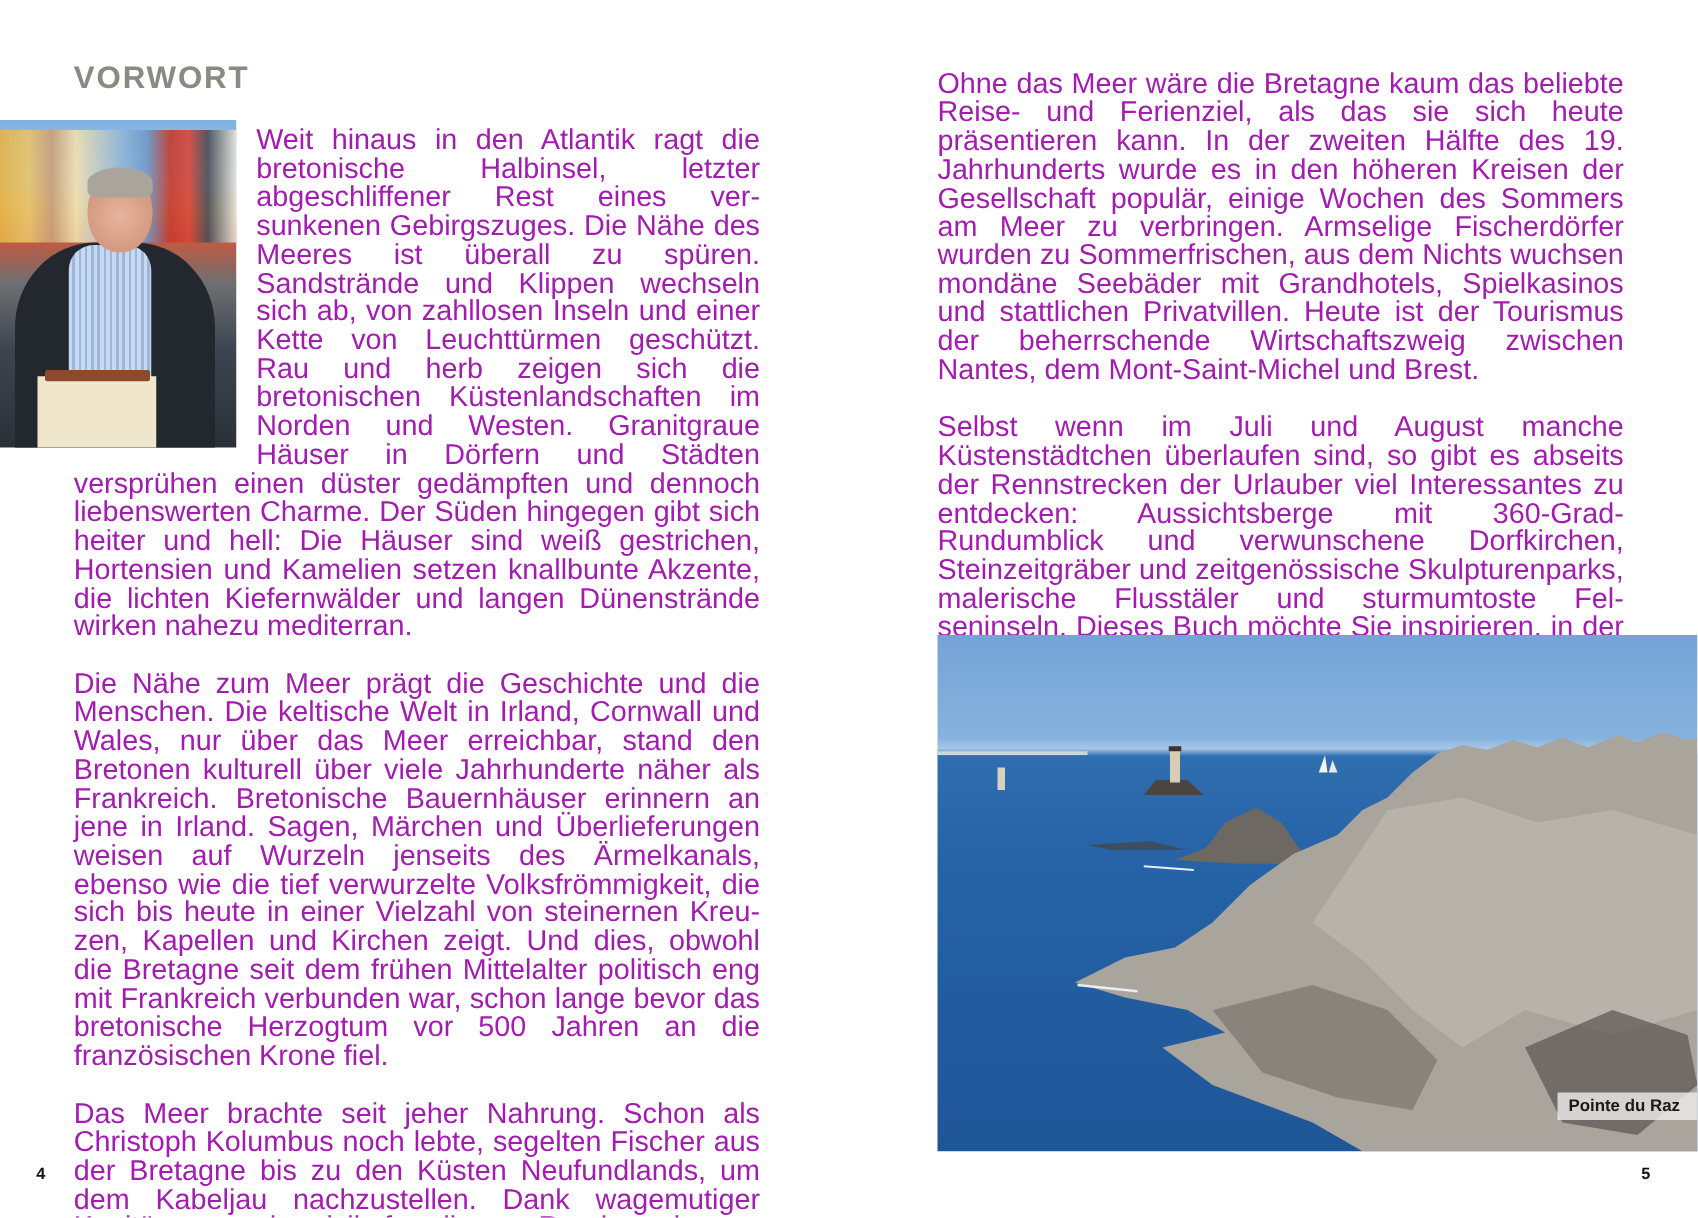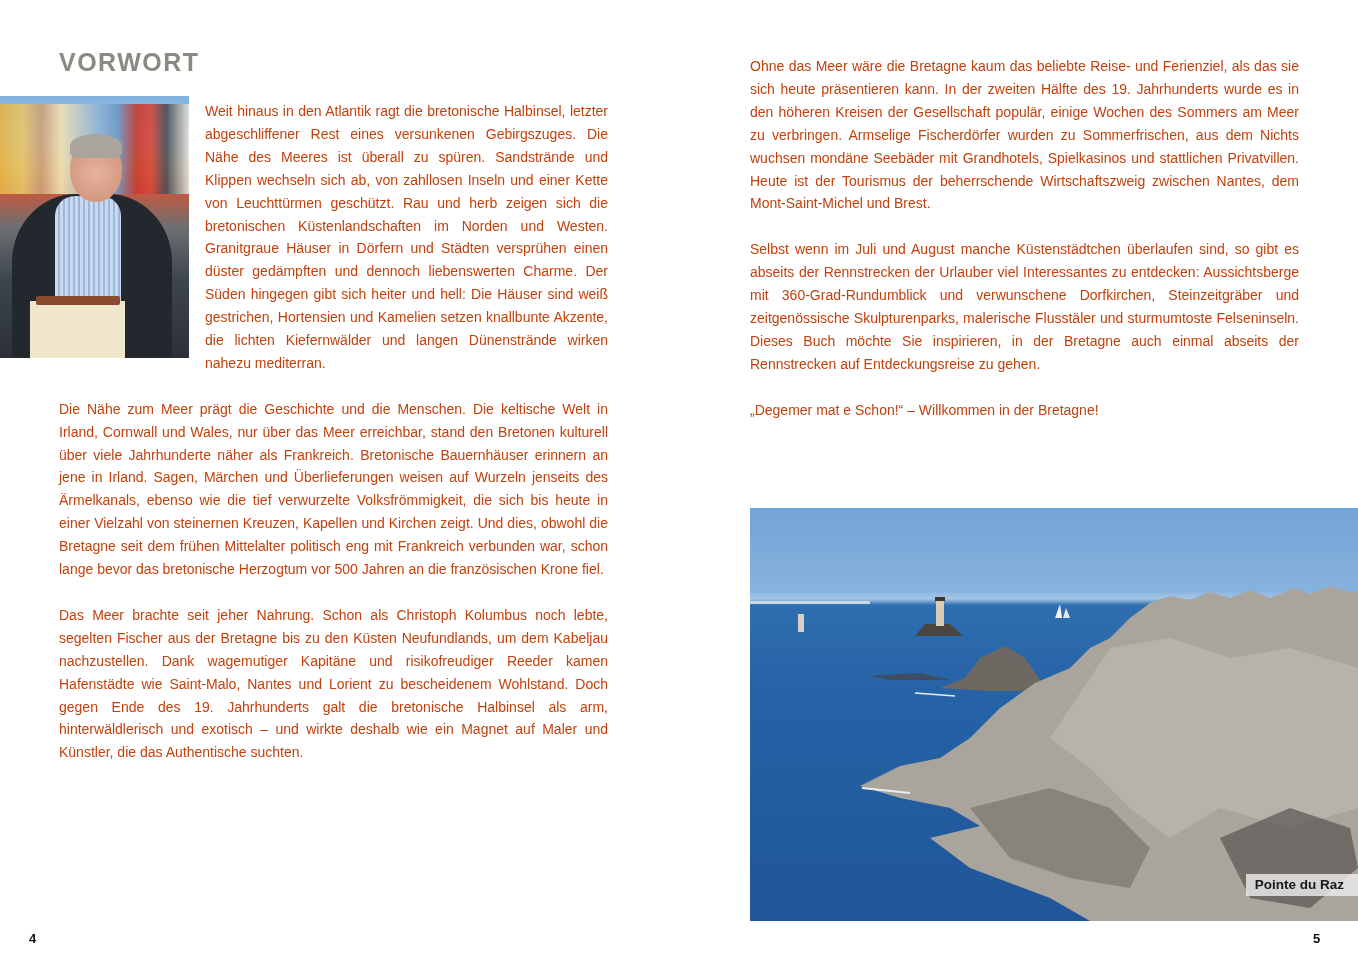--- a/index.html
+++ b/index.html
@@ -10,22 +10,22 @@
   .page { position: absolute; top: 0; height: 974px; padding-left: 28px; }
   .page-left { left: 0; width: 679px; }
   .page-right { left: 679px; width: 679px; }
 
   .heading {
     position: absolute; left: 59px; top: 48px; margin: 0;
     font-size: 25px; font-weight: bold; letter-spacing: 1.5px; color: #8a8a82;
   }
 
   .text-block {
-    position: absolute; font-size: 14px; line-height: 22.9px;
-    text-align: justify; hyphens: manual; color: #c2410c;
+    position: absolute; font-size: 23px; line-height: 22.9px;
+    text-align: justify; hyphens: manual; color: #a21caf;
   }
   .text-block p { margin: 0 0 22.9px 0; }
   .text-block p:last-child { margin-bottom: 0; }
   .left-text { left: 59px; top: 100px; width: 549px; }
   .right-text { left: 71px; top: 55px; width: 549px; }
 
   .author-photo {
     float: left; width: 189px; height: 262px; margin: -4px 16px 0 -59px;
     position: relative; overflow: hidden;
     background: linear-gradient(180deg, #7fb2e0 0%, #a9cbe8 18%, #d9b15c 28%, #c9583d 36%, #6d6f72 50%, #3d4550 70%, #2b3038 100%);

